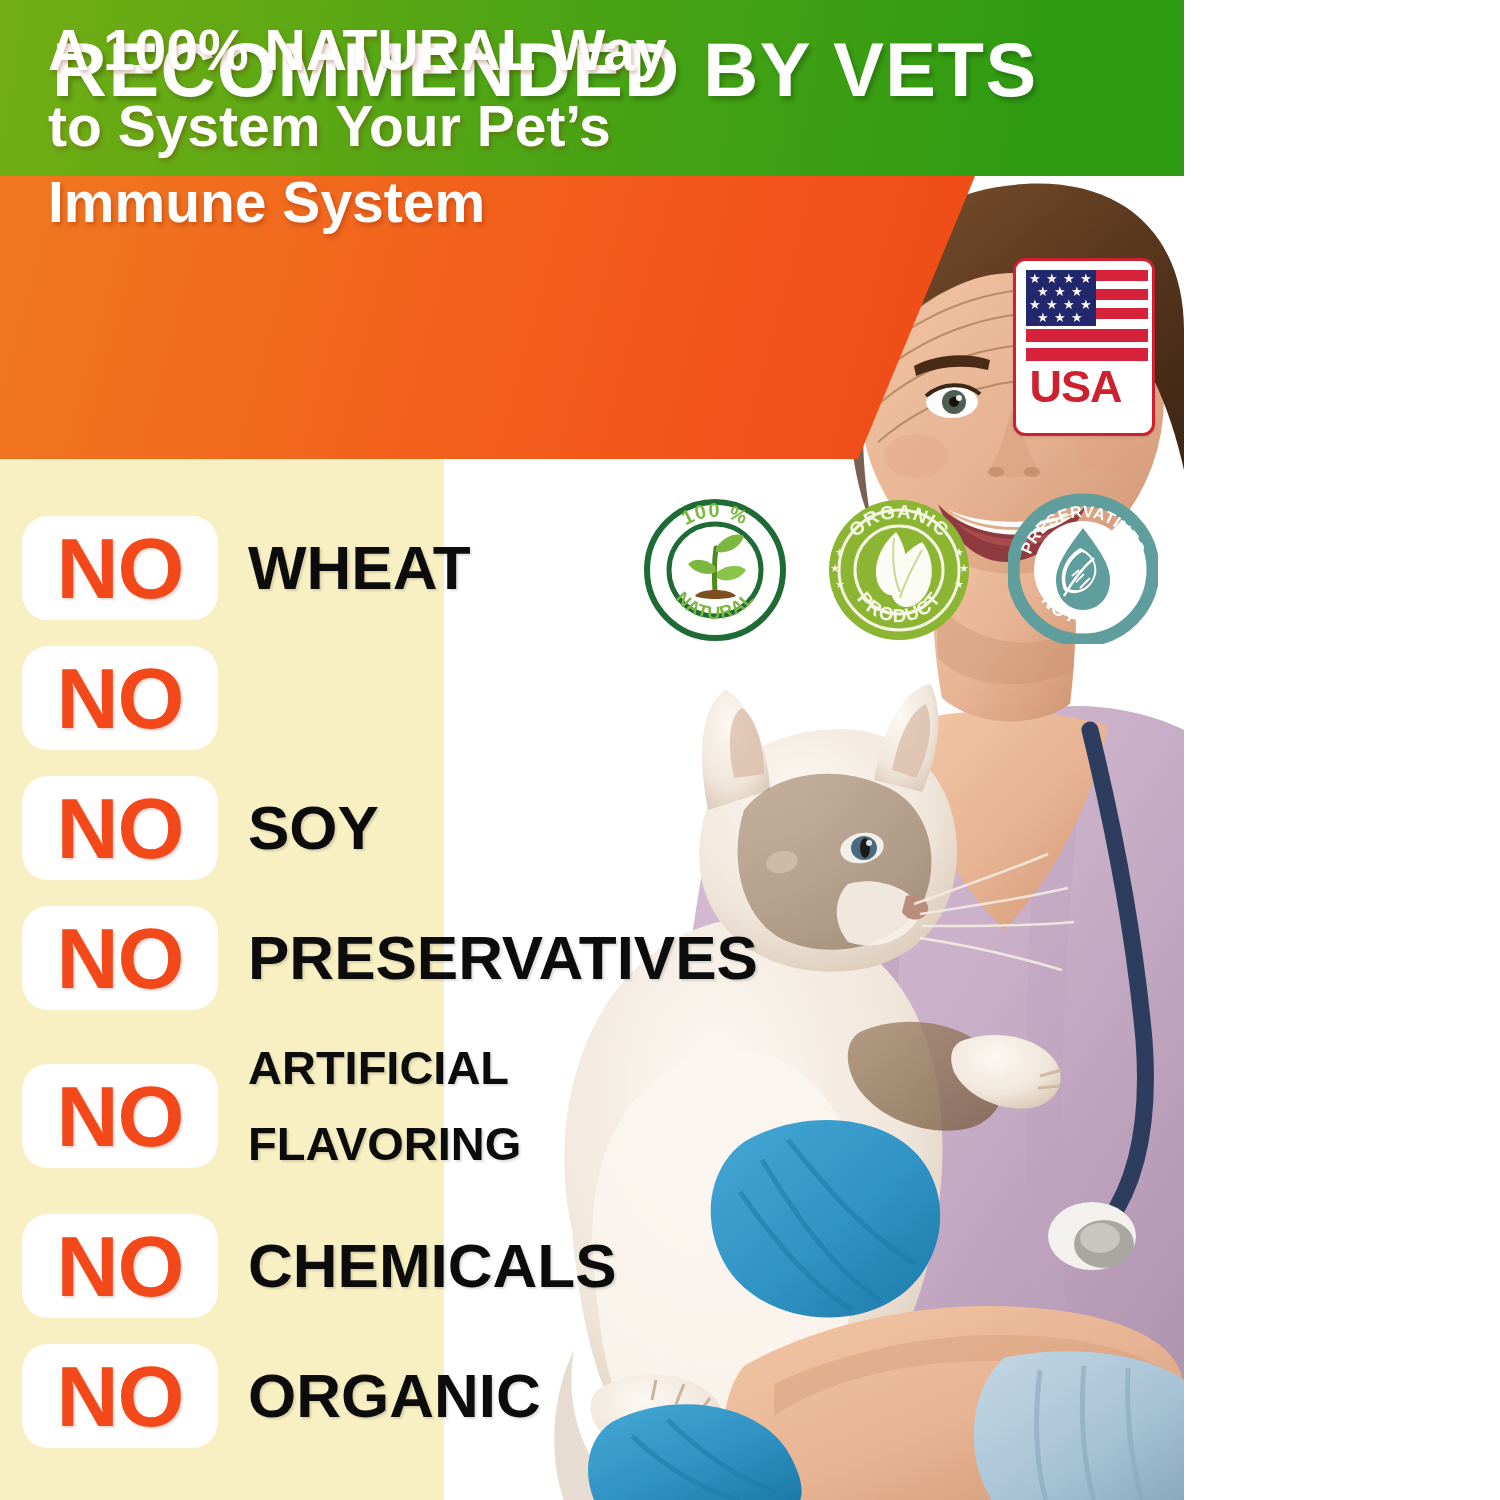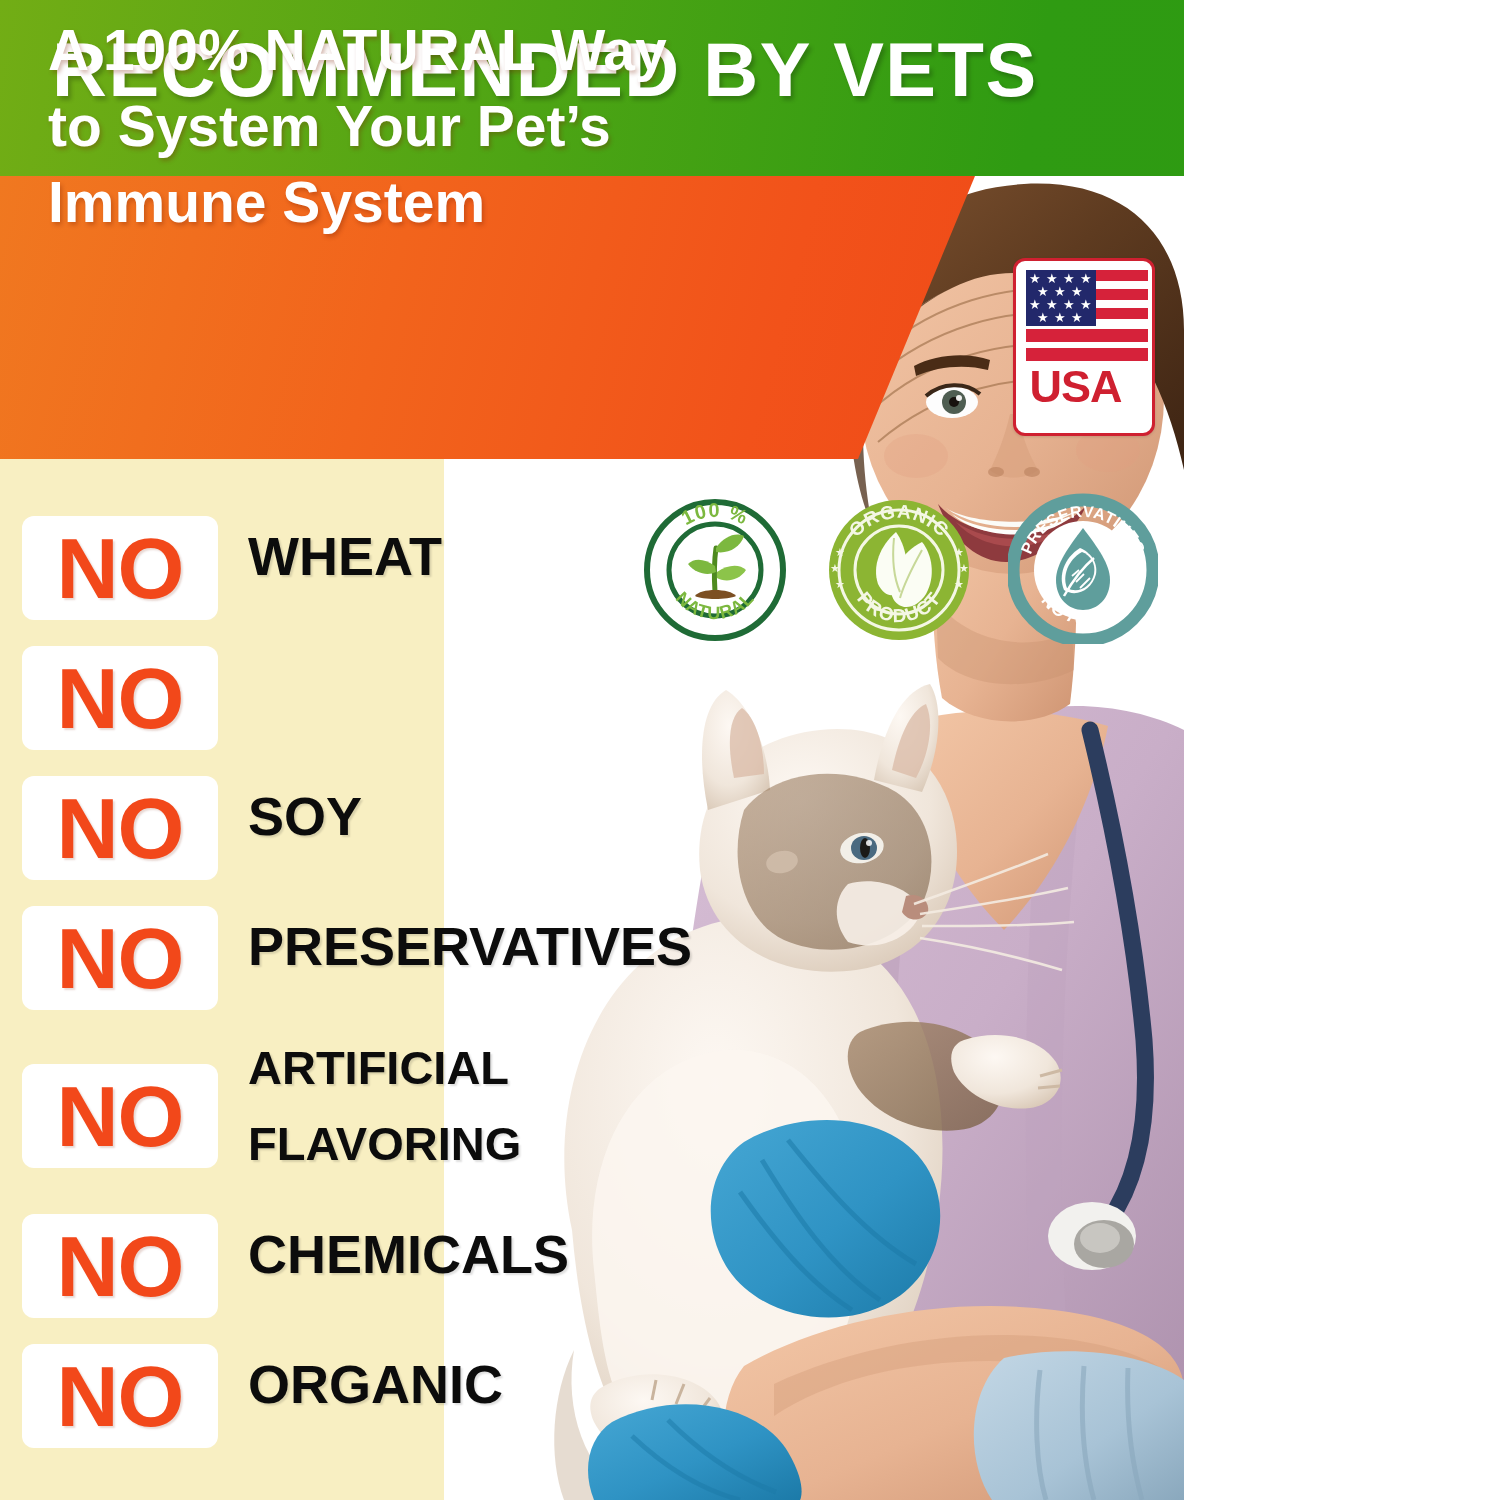--- a/index.html
+++ b/index.html
@@ -88,31 +88,31 @@
 
   
   .no-list { position:absolute; left:0; top:510px; width:900px; }
   .no-row {
     position:relative; height:130px;
   }
   .no-row.tall { height:178px; }
   .no-pill {
     position:absolute; left:22px; top:6px;
     width:196px; height:104px;
-    background:#ffffff; border-radius:12px;
+    background:#ffffff; border-radius:26px;
     display:flex; align-items:center; justify-content:center;
   }
   .no-pill span {
     color:#f2481a; font-size:86px; font-weight:bold;
     letter-spacing:-1px; line-height:86px;
     text-shadow:2px 2px 2px rgba(120,30,0,0.17);
   }
   .no-text {
-    position:absolute; left:248px; top:4px;
-    color:#0c0c0c; font-size:54px; line-height:84px;
+    position:absolute; left:248px; top:16px;
+    color:#0c0c0c; font-size:62px; line-height:84px;
     font-weight:bold; letter-spacing:0px;
     text-shadow:2px 2px 2px rgba(0,0,0,0.13);
     white-space:pre-line;
   }
   .no-row.tall .no-pill { top:34px; }
   .no-row.tall .no-text { top:0px; font-size:47px; line-height:76px; }
 
   
   .photo {
     position:absolute; right:0; top:170px; width:740px; height:1330px;

